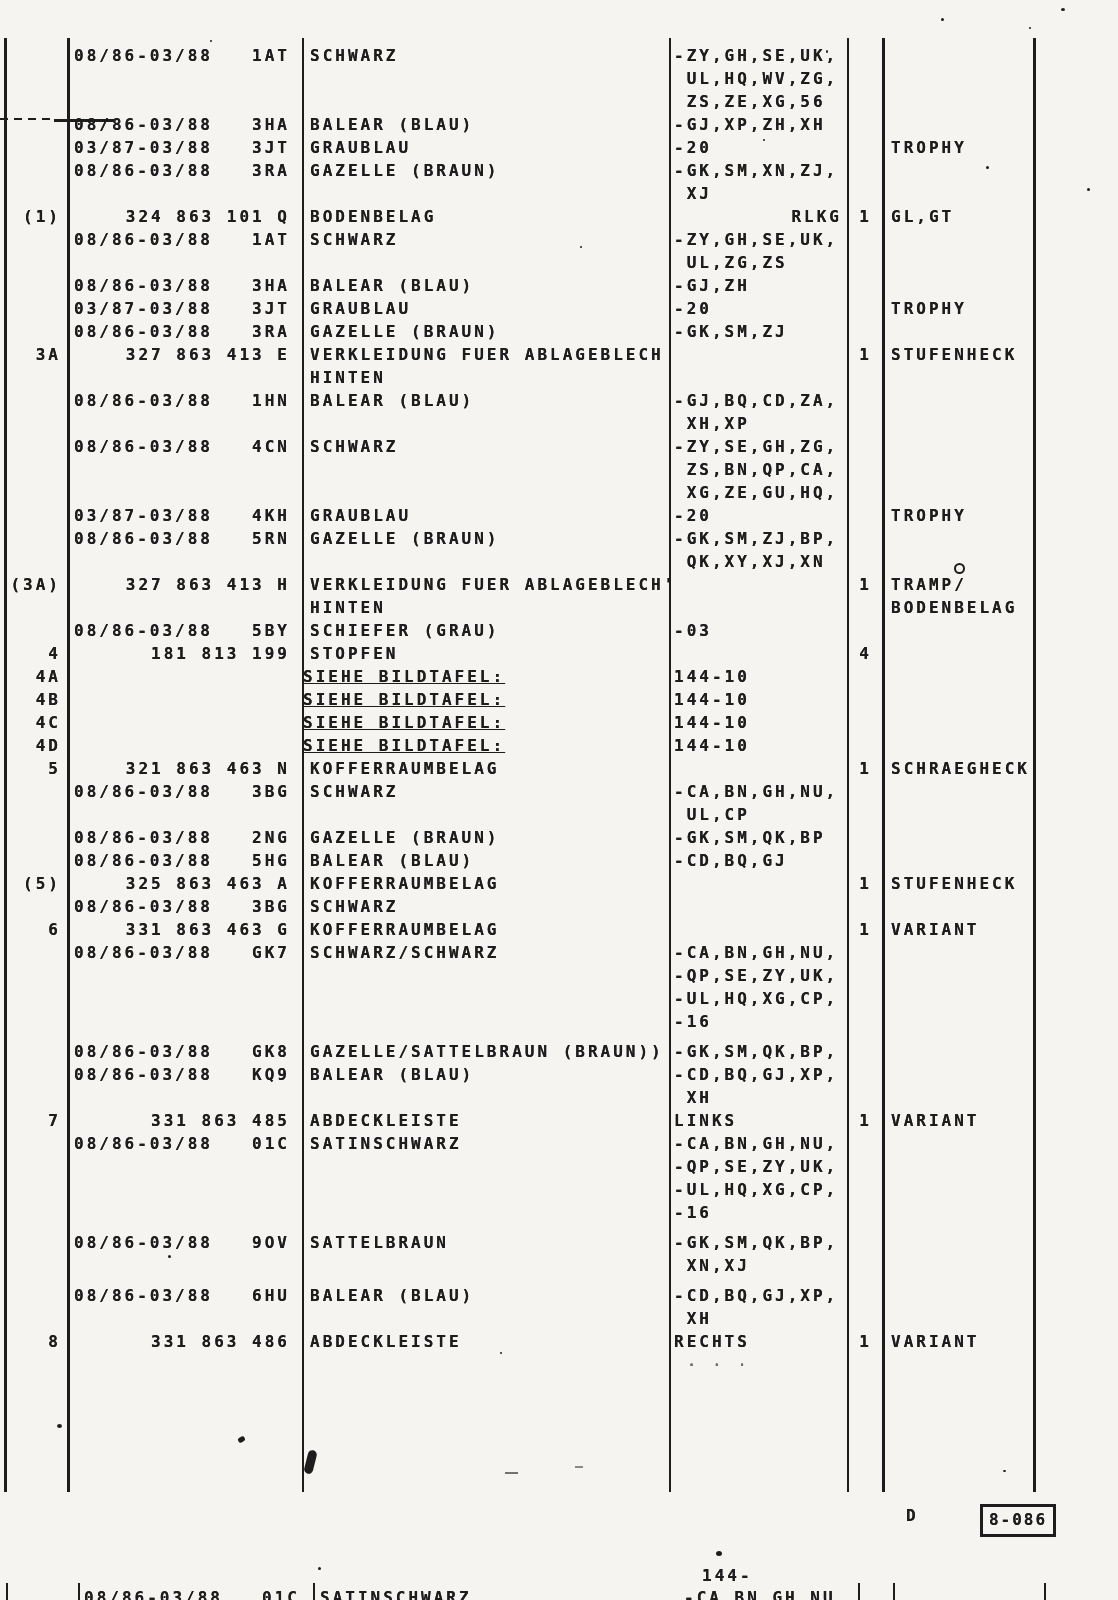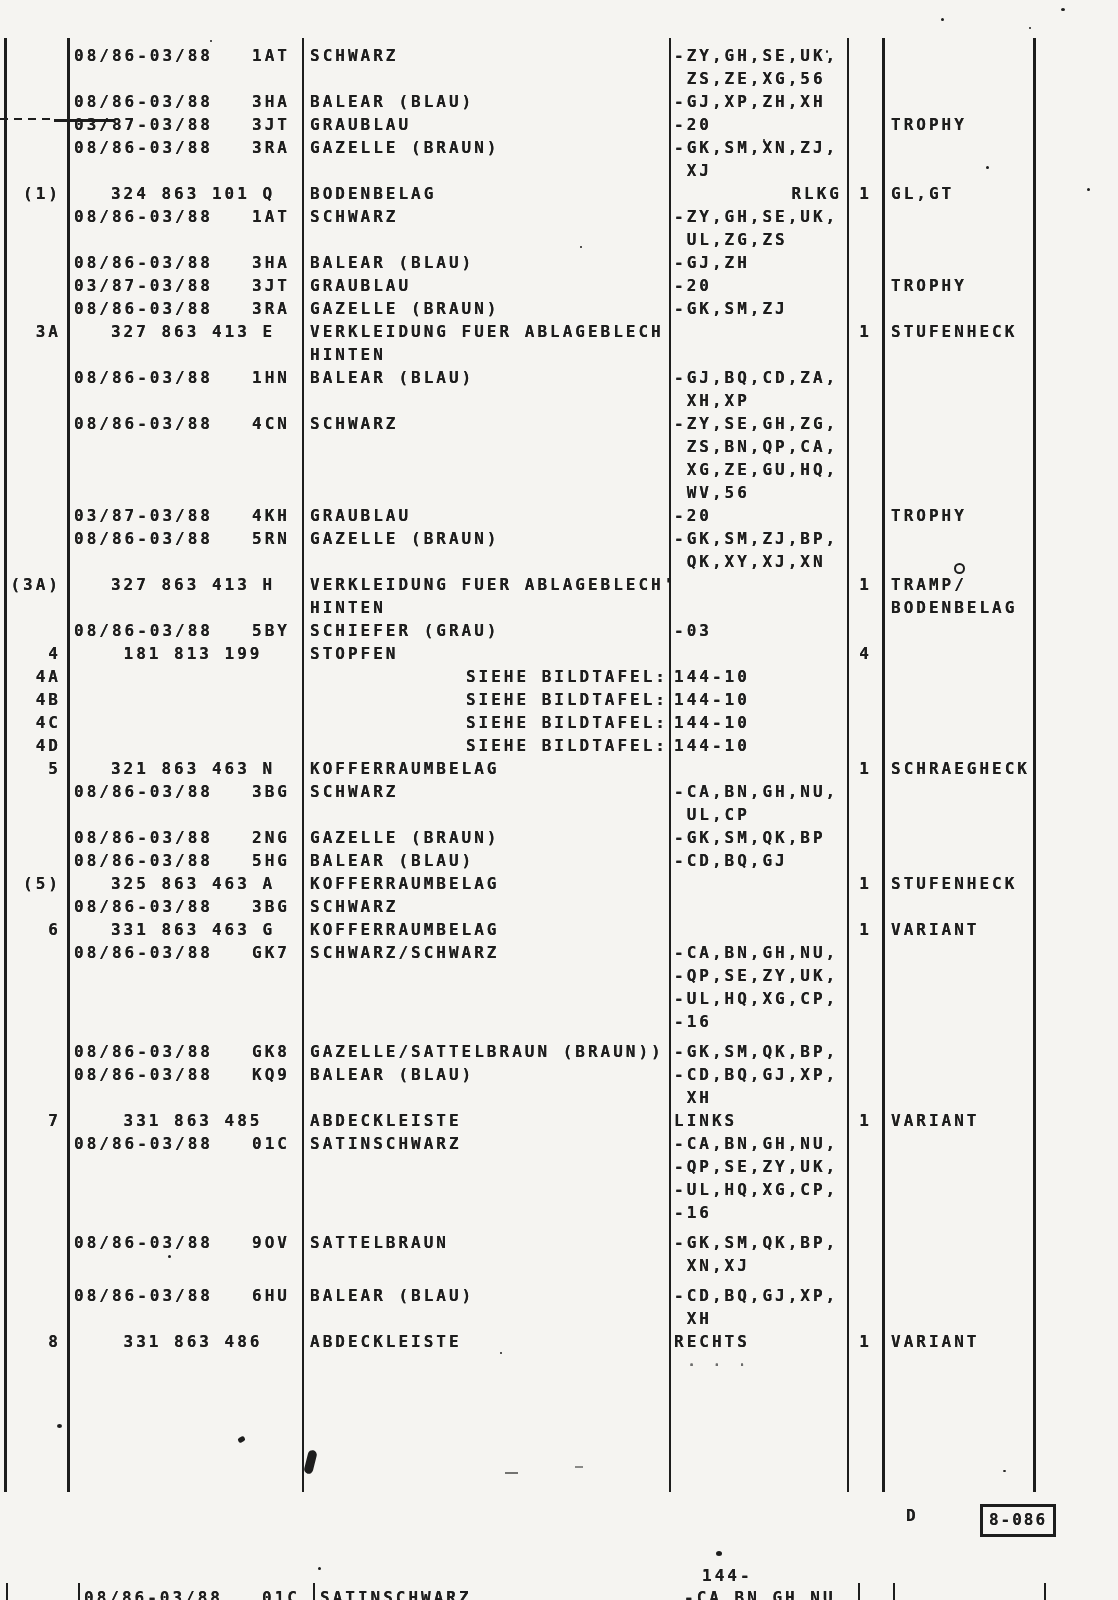--- a/index.html
+++ b/index.html
@@ -29,23 +29,23 @@
   #rows{position:absolute;left:6px;top:44px;width:1028px;}
   .line{
     display:grid;
     grid-template-columns:62px 235px 367px 178px 35px 151px;
     height:23px;line-height:23px;white-space:pre;
   }
   .line.gap{margin-top:7px;}
   .cell{overflow:visible;}
   .c-pos{text-align:right;padding-right:7px;}
   .c-ref{display:flex;justify-content:space-between;padding:0 13px 0 6px;}
-  .c-ref.haspart{justify-content:center;padding-left:28px;}
+  .c-ref.haspart{justify-content:flex-end;padding-left:28px;}
   .c-desc{padding-left:7px;}
-  .c-desc.right{text-align:right;padding-right:2px;padding-left:0;}
+  .c-desc.right{padding-right:2px;padding-left:0;text-decoration:underline;}
   .c-notes{display:flex;justify-content:space-between;padding-left:4px;padding-right:6px;}
   .c-qty{text-align:center;}
   .c-model{padding-left:8px;}
   .dim{color:#6e6e6e;font-weight:400;}
   
   .partial{position:absolute;left:16px;top:1586px;width:1028px;}
   .pseg{position:absolute;top:1583px;height:17px;width:2px;background:var(--ink);}
   
   .footer-pageref{position:absolute;left:702px;top:1566px;}
   .footer-lang{position:absolute;left:906px;top:1506px;}
@@ -67,39 +67,39 @@
     <div class="vrule" style="left:847px;width:2px;"></div>
     <div class="vrule" style="left:882px;width:3px;"></div>
     <div class="vrule" style="left:1033px;width:3px;"></div>
   </div>
 
   <div class="dashline"></div>
   <div class="dashline2"></div>
 
   <div id="rows">
       <div class="line"><div class="cell c-pos"></div><div class="cell c-ref"><span class="date">08/86-03/88</span><span class="code">1AT</span></div><div class="cell c-desc">SCHWARZ</div><div class="cell c-notes"><span class="n">-ZY,GH,SE,UK,</span></div><div class="cell c-qty"></div><div class="cell c-model"></div></div>
+      <div class="line"><div class="cell c-pos"></div><div class="cell c-ref"></div><div class="cell c-desc"></div><div class="cell c-notes"><span class="n"> UL,HQ,WV,ZG,</span></div><div class="cell c-qty"></div><div class="cell c-model"></div></div>
       <div class="line"><div class="cell c-pos"></div><div class="cell c-ref"></div><div class="cell c-desc"></div><div class="cell c-notes"><span class="n"> ZS,ZE,XG,56</span></div><div class="cell c-qty"></div><div class="cell c-model"></div></div>
       <div class="line"><div class="cell c-pos"></div><div class="cell c-ref"><span class="date">08/86-03/88</span><span class="code">3HA</span></div><div class="cell c-desc">BALEAR (BLAU)</div><div class="cell c-notes"><span class="n">-GJ,XP,ZH,XH</span></div><div class="cell c-qty"></div><div class="cell c-model"></div></div>
       <div class="line"><div class="cell c-pos"></div><div class="cell c-ref"><span class="date">03/87-03/88</span><span class="code">3JT</span></div><div class="cell c-desc">GRAUBLAU</div><div class="cell c-notes"><span class="n">-20</span></div><div class="cell c-qty"></div><div class="cell c-model">TROPHY</div></div>
       <div class="line"><div class="cell c-pos"></div><div class="cell c-ref"><span class="date">08/86-03/88</span><span class="code">3RA</span></div><div class="cell c-desc">GAZELLE (BRAUN)</div><div class="cell c-notes"><span class="n">-GK,SM,XN,ZJ,</span></div><div class="cell c-qty"></div><div class="cell c-model"></div></div>
       <div class="line"><div class="cell c-pos"></div><div class="cell c-ref"></div><div class="cell c-desc"></div><div class="cell c-notes"><span class="n"> XJ</span></div><div class="cell c-qty"></div><div class="cell c-model"></div></div>
       <div class="line"><div class="cell c-pos">(1)</div><div class="cell c-ref haspart"><span class="part">324 863 101 Q</span></div><div class="cell c-desc">BODENBELAG</div><div class="cell c-notes"><span class="n"></span><span class="nr">RLKG</span></div><div class="cell c-qty">1</div><div class="cell c-model">GL,GT</div></div>
       <div class="line"><div class="cell c-pos"></div><div class="cell c-ref"><span class="date">08/86-03/88</span><span class="code">1AT</span></div><div class="cell c-desc">SCHWARZ</div><div class="cell c-notes"><span class="n">-ZY,GH,SE,UK,</span></div><div class="cell c-qty"></div><div class="cell c-model"></div></div>
       <div class="line"><div class="cell c-pos"></div><div class="cell c-ref"></div><div class="cell c-desc"></div><div class="cell c-notes"><span class="n"> UL,ZG,ZS</span></div><div class="cell c-qty"></div><div class="cell c-model"></div></div>
       <div class="line"><div class="cell c-pos"></div><div class="cell c-ref"><span class="date">08/86-03/88</span><span class="code">3HA</span></div><div class="cell c-desc">BALEAR (BLAU)</div><div class="cell c-notes"><span class="n">-GJ,ZH</span></div><div class="cell c-qty"></div><div class="cell c-model"></div></div>
       <div class="line"><div class="cell c-pos"></div><div class="cell c-ref"><span class="date">03/87-03/88</span><span class="code">3JT</span></div><div class="cell c-desc">GRAUBLAU</div><div class="cell c-notes"><span class="n">-20</span></div><div class="cell c-qty"></div><div class="cell c-model">TROPHY</div></div>
       <div class="line"><div class="cell c-pos"></div><div class="cell c-ref"><span class="date">08/86-03/88</span><span class="code">3RA</span></div><div class="cell c-desc">GAZELLE (BRAUN)</div><div class="cell c-notes"><span class="n">-GK,SM,ZJ</span></div><div class="cell c-qty"></div><div class="cell c-model"></div></div>
       <div class="line"><div class="cell c-pos">3A</div><div class="cell c-ref haspart"><span class="part">327 863 413 E</span></div><div class="cell c-desc">VERKLEIDUNG FUER ABLAGEBLECH</div><div class="cell c-notes"><span class="n"></span></div><div class="cell c-qty">1</div><div class="cell c-model">STUFENHECK</div></div>
       <div class="line"><div class="cell c-pos"></div><div class="cell c-ref"></div><div class="cell c-desc">HINTEN</div><div class="cell c-notes"><span class="n"></span></div><div class="cell c-qty"></div><div class="cell c-model"></div></div>
       <div class="line"><div class="cell c-pos"></div><div class="cell c-ref"><span class="date">08/86-03/88</span><span class="code">1HN</span></div><div class="cell c-desc">BALEAR (BLAU)</div><div class="cell c-notes"><span class="n">-GJ,BQ,CD,ZA,</span></div><div class="cell c-qty"></div><div class="cell c-model"></div></div>
       <div class="line"><div class="cell c-pos"></div><div class="cell c-ref"></div><div class="cell c-desc"></div><div class="cell c-notes"><span class="n"> XH,XP</span></div><div class="cell c-qty"></div><div class="cell c-model"></div></div>
       <div class="line"><div class="cell c-pos"></div><div class="cell c-ref"><span class="date">08/86-03/88</span><span class="code">4CN</span></div><div class="cell c-desc">SCHWARZ</div><div class="cell c-notes"><span class="n">-ZY,SE,GH,ZG,</span></div><div class="cell c-qty"></div><div class="cell c-model"></div></div>
       <div class="line"><div class="cell c-pos"></div><div class="cell c-ref"></div><div class="cell c-desc"></div><div class="cell c-notes"><span class="n"> ZS,BN,QP,CA,</span></div><div class="cell c-qty"></div><div class="cell c-model"></div></div>
       <div class="line"><div class="cell c-pos"></div><div class="cell c-ref"></div><div class="cell c-desc"></div><div class="cell c-notes"><span class="n"> XG,ZE,GU,HQ,</span></div><div class="cell c-qty"></div><div class="cell c-model"></div></div>
-      <div class="line"><div class="cell c-pos"></div><div class="cell c-ref"></div><div class="cell c-desc"></div><div class="cell c-notes"><span class="n"> WV,56</span></div><div class="cell c-qty"></div><div class="cell c-model"></div></div>
       <div class="line"><div class="cell c-pos"></div><div class="cell c-ref"><span class="date">03/87-03/88</span><span class="code">4KH</span></div><div class="cell c-desc">GRAUBLAU</div><div class="cell c-notes"><span class="n">-20</span></div><div class="cell c-qty"></div><div class="cell c-model">TROPHY</div></div>
       <div class="line"><div class="cell c-pos"></div><div class="cell c-ref"><span class="date">08/86-03/88</span><span class="code">5RN</span></div><div class="cell c-desc">GAZELLE (BRAUN)</div><div class="cell c-notes"><span class="n">-GK,SM,ZJ,BP,</span></div><div class="cell c-qty"></div><div class="cell c-model"></div></div>
       <div class="line"><div class="cell c-pos"></div><div class="cell c-ref"></div><div class="cell c-desc"></div><div class="cell c-notes"><span class="n"> QK,XY,XJ,XN</span></div><div class="cell c-qty"></div><div class="cell c-model"></div></div>
       <div class="line"><div class="cell c-pos">(3A)</div><div class="cell c-ref haspart"><span class="part">327 863 413 H</span></div><div class="cell c-desc">VERKLEIDUNG FUER ABLAGEBLECH'</div><div class="cell c-notes"><span class="n"></span></div><div class="cell c-qty">1</div><div class="cell c-model">TRAMP/</div></div>
       <div class="line"><div class="cell c-pos"></div><div class="cell c-ref"></div><div class="cell c-desc">HINTEN</div><div class="cell c-notes"><span class="n"></span></div><div class="cell c-qty"></div><div class="cell c-model">BODENBELAG</div></div>
       <div class="line"><div class="cell c-pos"></div><div class="cell c-ref"><span class="date">08/86-03/88</span><span class="code">5BY</span></div><div class="cell c-desc">SCHIEFER (GRAU)</div><div class="cell c-notes"><span class="n">-03</span></div><div class="cell c-qty"></div><div class="cell c-model"></div></div>
       <div class="line"><div class="cell c-pos">4</div><div class="cell c-ref haspart"><span class="part">181 813 199</span></div><div class="cell c-desc">STOPFEN</div><div class="cell c-notes"><span class="n"></span></div><div class="cell c-qty">4</div><div class="cell c-model"></div></div>
       <div class="line"><div class="cell c-pos">4A</div><div class="cell c-ref"></div><div class="cell c-desc right">SIEHE BILDTAFEL:</div><div class="cell c-notes"><span class="n">144-10</span></div><div class="cell c-qty"></div><div class="cell c-model"></div></div>
       <div class="line"><div class="cell c-pos">4B</div><div class="cell c-ref"></div><div class="cell c-desc right">SIEHE BILDTAFEL:</div><div class="cell c-notes"><span class="n">144-10</span></div><div class="cell c-qty"></div><div class="cell c-model"></div></div>
       <div class="line"><div class="cell c-pos">4C</div><div class="cell c-ref"></div><div class="cell c-desc right">SIEHE BILDTAFEL:</div><div class="cell c-notes"><span class="n">144-10</span></div><div class="cell c-qty"></div><div class="cell c-model"></div></div>

